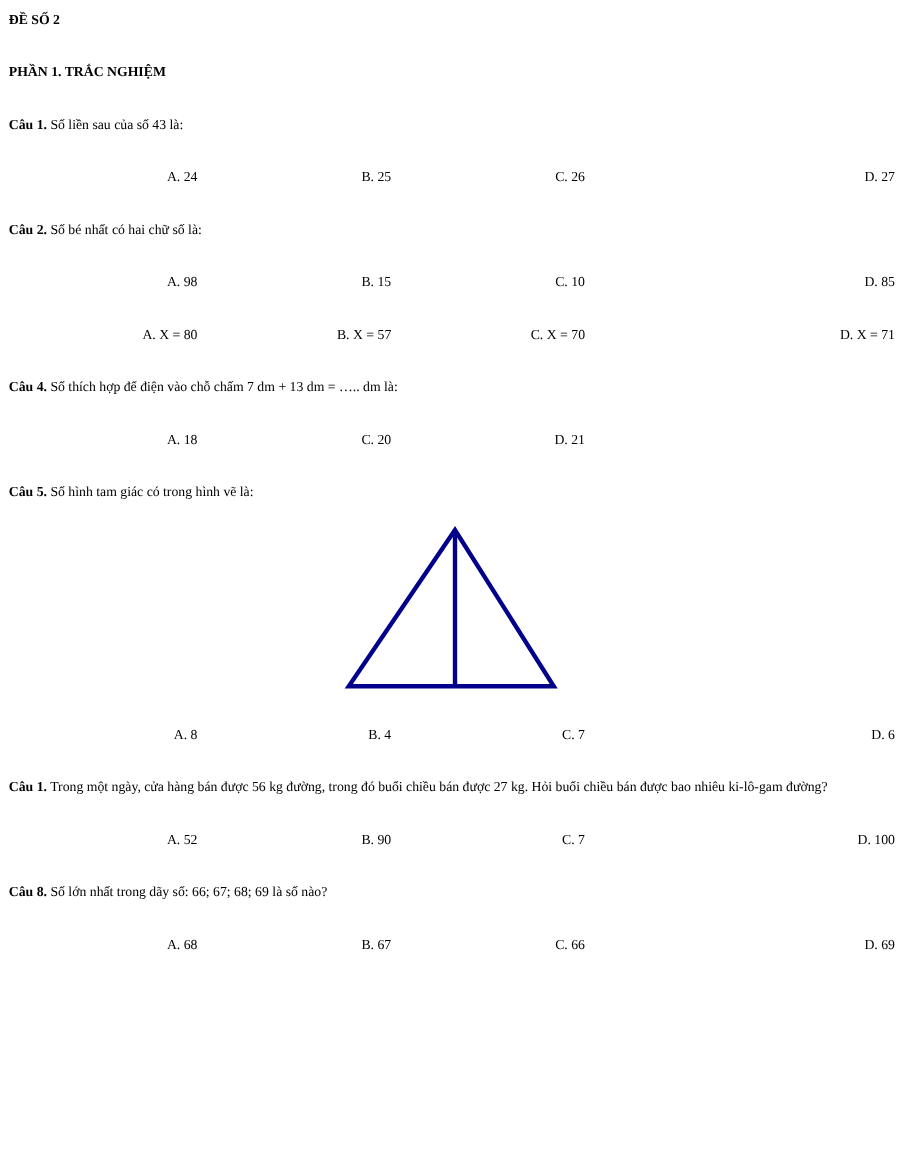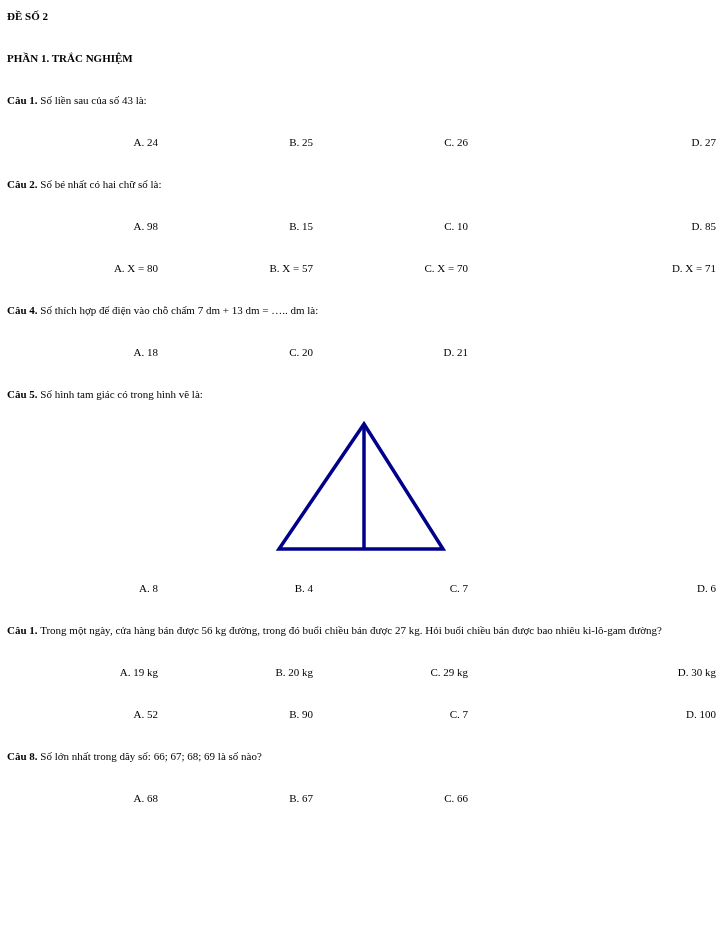--- a/index.html
+++ b/index.html
@@ -85,34 +85,29 @@
     </svg>
   </div>
   <div class="options">
     <span>A. 8</span>
     <span>B. 4</span>
     <span>C. 7</span>
     <span>D. 6</span>
   </div>
 
   <p class="line"><span class="qlabel">Câu 1.</span> <span>Trong một ngày, cửa hàng bán được 56 kg đường, trong đó buổi chiều bán được 27 kg. Hỏi buổi chiều bán được bao nhiêu ki-lô-gam đường?</span></p>
-  <div class="options">
-    <span>A. 19 kg</span>
-    <span>B. 20 kg</span>
-    <span>C. 29 kg</span>
-    <span>D. 30 kg</span>
-  </div>
 
   <div class="options">
     <span>A. 52</span>
     <span>B. 90</span>
     <span>C. 7</span>
     <span>D. 100</span>
   </div>
 
   <p class="line"><span class="qlabel">Câu 8.</span> <span>Số lớn nhất trong dãy số: 66; 67; 68; 69 là số nào?</span></p>
   <div class="options">
     <span>A. 68</span>
     <span>B. 67</span>
     <span>C. 66</span>
+    <span>D. 69</span>
   </div>
 
 </div>
 
 </body></html>

